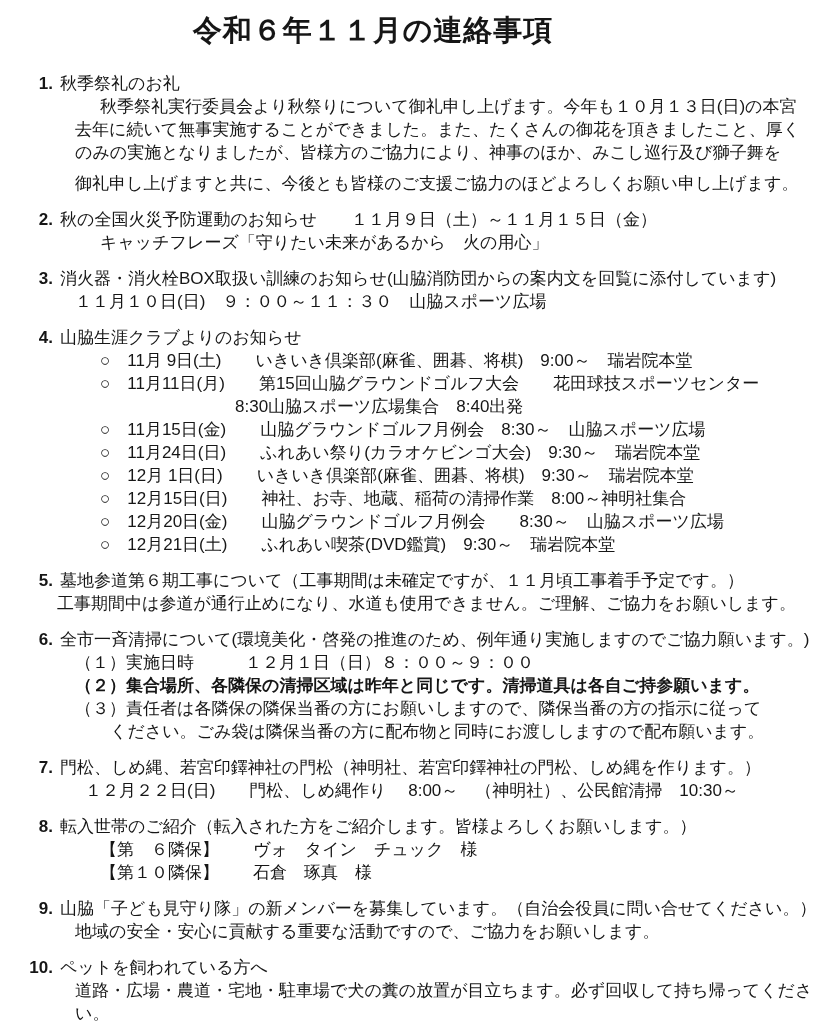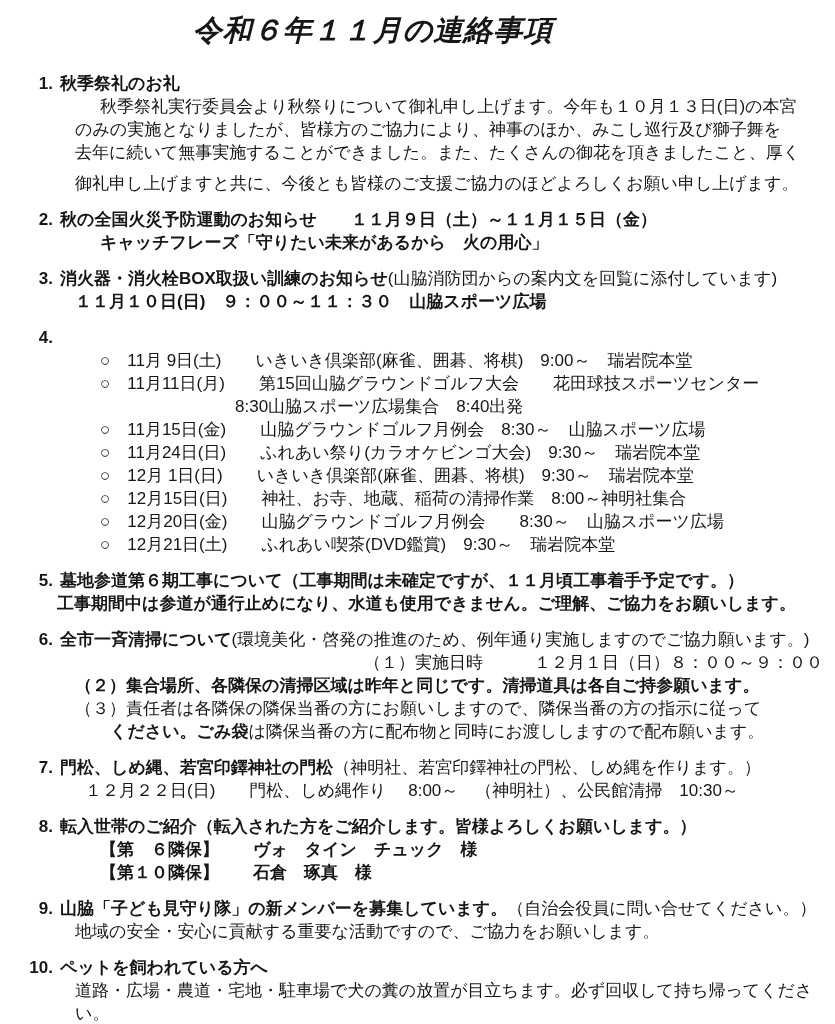--- a/index.html
+++ b/index.html
@@ -17,70 +17,70 @@
   }
   .title {
     font-size: 29px;
     line-height: 36px;
     font-weight: 700;
     text-align: center;
     padding-right: 105px; 
     margin: 4px 0 24px 0;
     letter-spacing: 1px;
     white-space: pre-wrap;
-    font-style: italic;
   }
   .sections { }
   .section { margin-top: 13px; }
   .section:first-child { margin-top: 0; }
   .sec-head { display: flex; align-items: baseline; }
   .sec-num {
     flex: 0 0 25px;
     text-align: right;
     margin-right: 7px;
     font-weight: 700;
     white-space: pre;
   }
   .sec-title { white-space: pre-wrap; }
   .line { white-space: pre-wrap; }
-  .b { font-weight: 700; }
+  .b { font-weight: 400; }
 </style>
 </head>
 <body>
 
 <div class="page">
   <div class="title">令和６年１１月の連絡事項</div>
   <div class="sections">
       <div class="section">
         <div class="sec-head">
           <span class="sec-num">1.</span>
           <span class="sec-title"><span class="b">秋季祭礼のお礼</span></span>
         </div>
         <div class="line" style="padding-left: 72px;"><span>秋季祭礼実行委員会より秋祭りについて御礼申し上げます。今年も１０月１３日(日)の本宮</span></div>
+        <div class="line" style="padding-left: 47px;"><span>去年に続いて無事実施することができました。また、たくさんの御花を頂きましたこと、厚く</span></div>
         <div class="line" style="padding-left: 47px;"><span>のみの実施となりましたが、皆様方のご協力により、神事のほか、みこし巡行及び獅子舞を</span></div>
-        <div class="line" style="padding-left: 47px;"><span>去年に続いて無事実施することができました。また、たくさんの御花を頂きましたこと、厚く</span></div>
         <div class="line" style="padding-left: 47px; margin-top: 8px;"><span>御礼申し上げますと共に、今後とも皆様のご支援ご協力のほどよろしくお願い申し上げます。</span></div>
       </div>
       <div class="section">
         <div class="sec-head">
           <span class="sec-num">2.</span>
           <span class="sec-title"><span class="b">秋の全国火災予防運動のお知らせ　　１１月９日（土）～１１月１５日（金）</span></span>
         </div>
         <div class="line" style="padding-left: 72px;"><span class="b">キャッチフレーズ「守りたい未来があるから　火の用心」</span></div>
       </div>
       <div class="section">
         <div class="sec-head">
           <span class="sec-num">3.</span>
           <span class="sec-title"><span class="b">消火器・消火栓BOX取扱い訓練のお知らせ</span><span>(山脇消防団からの案内文を回覧に添付しています)</span></span>
         </div>
         <div class="line" style="padding-left: 47px;"><span class="b">１１月１０日(日)　９：００～１１：３０　山脇スポーツ広場</span></div>
       </div>
       <div class="section">
         <div class="sec-head">
           <span class="sec-num">4.</span>
+          <span class="sec-title"><span class="b">山脇生涯クラブよりのお知らせ</span></span>
         </div>
         <div class="line" style="padding-left: 72px;"><span>○　11月 9日(土)　　いきいき倶楽部(麻雀、囲碁、将棋)　9:00～　瑞岩院本堂</span></div>
         <div class="line" style="padding-left: 72px;"><span>○　11月11日(月)　　第15回山脇グラウンドゴルフ大会　　花田球技スポーツセンター</span></div>
         <div class="line" style="padding-left: 207px;"><span>8:30山脇スポーツ広場集合　8:40出発</span></div>
         <div class="line" style="padding-left: 72px;"><span>○　11月15日(金)　　山脇グラウンドゴルフ月例会　8:30～　山脇スポーツ広場</span></div>
         <div class="line" style="padding-left: 72px;"><span>○　11月24日(日)　　ふれあい祭り(カラオケビンゴ大会)　9:30～　瑞岩院本堂</span></div>
         <div class="line" style="padding-left: 72px;"><span>○　12月 1日(日)　　いきいき倶楽部(麻雀、囲碁、将棋)　9:30～　瑞岩院本堂</span></div>
         <div class="line" style="padding-left: 72px;"><span>○　12月15日(日)　　神社、お寺、地蔵、稲荷の清掃作業　8:00～神明社集合</span></div>
         <div class="line" style="padding-left: 72px;"><span>○　12月20日(金)　　山脇グラウンドゴルフ月例会　　8:30～　山脇スポーツ広場</span></div>
         <div class="line" style="padding-left: 72px;"><span>○　12月21日(土)　　ふれあい喫茶(DVD鑑賞)　9:30～　瑞岩院本堂</span></div>
@@ -90,21 +90,21 @@
           <span class="sec-num">5.</span>
           <span class="sec-title"><span class="b">墓地参道第６期工事について（工事期間は未確定ですが、１１月頃工事着手予定です。）</span></span>
         </div>
         <div class="line" style="padding-left: 29px;"><span class="b">工事期間中は参道が通行止めになり、水道も使用できません。ご理解、ご協力をお願いします。</span></div>
       </div>
       <div class="section">
         <div class="sec-head">
           <span class="sec-num">6.</span>
           <span class="sec-title"><span class="b">全市一斉清掃について</span><span>(環境美化・啓発の推進のため、例年通り実施しますのでご協力願います。)</span></span>
         </div>
-        <div class="line" style="padding-left: 47px; text-align: right;"><span>（１）実施日時　　　１２月１日（日）８：００～９：００</span></div>
+        <div class="line" style="padding-left: 47px;"><span>（１）実施日時　　　１２月１日（日）８：００～９：００</span></div>
         <div class="line" style="padding-left: 47px; font-weight: bold;"><span>（２）集合場所、各隣保の清掃区域は昨年と同じです。清掃道具は各自ご持参願います。</span></div>
         <div class="line" style="padding-left: 47px;"><span>（３）責任者は各隣保の隣保当番の方にお願いしますので、隣保当番の方の指示に従って</span></div>
         <div class="line" style="padding-left: 82px;"><span class="b">ください。ごみ袋</span><span>は隣保当番の方に配布物と同時にお渡ししますので配布願います。</span></div>
       </div>
       <div class="section">
         <div class="sec-head">
           <span class="sec-num">7.</span>
           <span class="sec-title"><span class="b">門松、しめ縄、若宮印鐸神社の門松</span><span>（神明社、若宮印鐸神社の門松、しめ縄を作ります。）</span></span>
         </div>
         <div class="line" style="padding-left: 57px;"><span>１２月２２日(日)　　門松、しめ縄作り　 8:00～　（神明社）、公民館清掃　10:30～</span></div>

